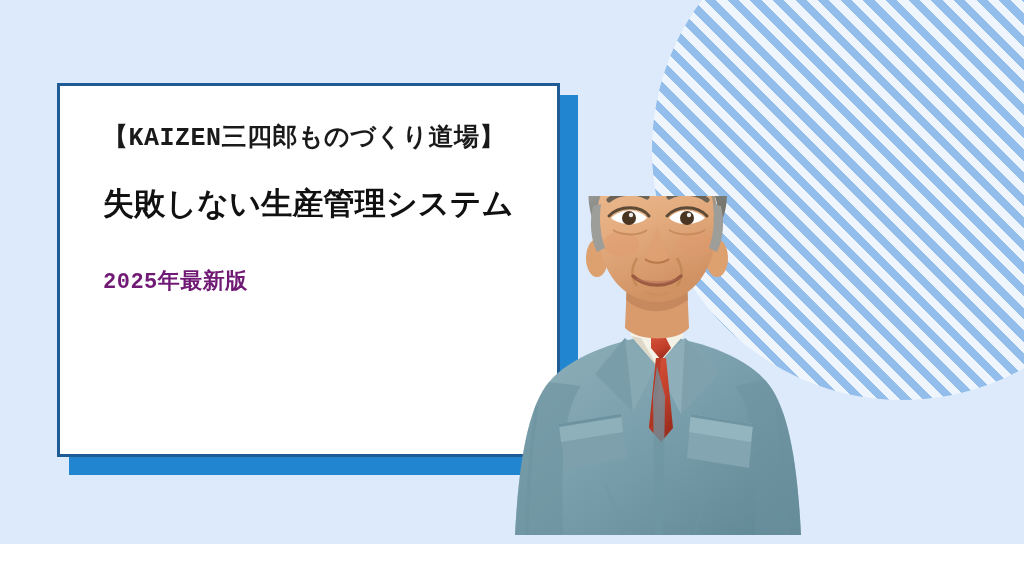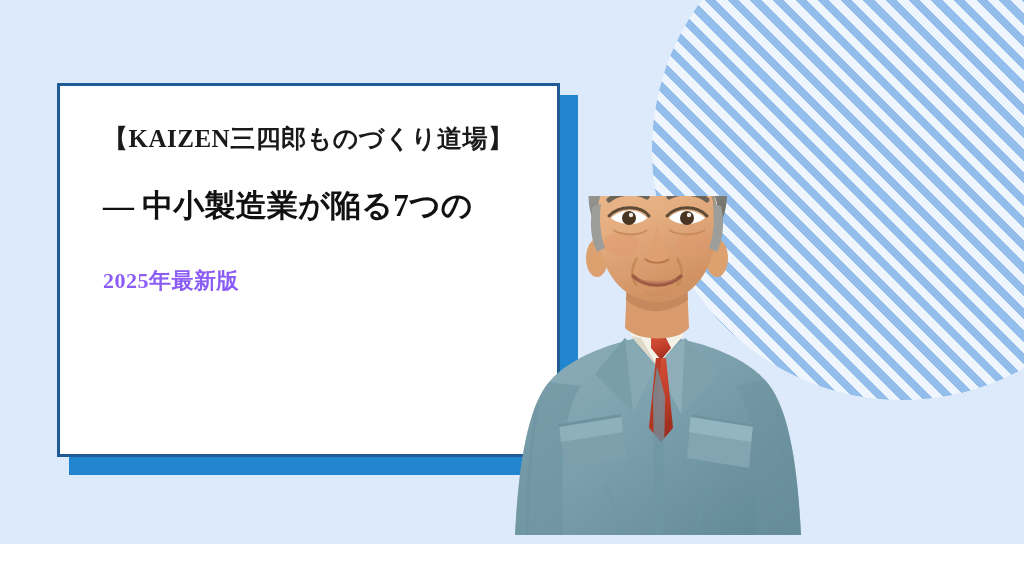--- a/index.html
+++ b/index.html
@@ -6,21 +6,21 @@
     margin: 0;
     padding: 0;
     background: #ffffff;
   }
   #canvas {
     position: relative;
     width: 1024px;
     height: 544px;
     overflow: hidden;
     background: #dceafb;
-    font-family: Liberation Serif, serif;
+    font-family: Liberation Mono, monospace;
   }
 
   
   #deco-circle {
     position: absolute;
     left: 652px;
     top: -100px;
     width: 500px;
     height: 500px;
     border-radius: 50%;
@@ -74,21 +74,21 @@
     font-weight: bold;
     color: #111111;
     line-height: 1.42;
     margin: 0;
     letter-spacing: 0.2px;
   }
   .maintitle .tline { display: block; white-space: nowrap; }
   .edition {
     font-size: 22px;
     font-weight: bold;
-    color: #8b5cf6;
+    color: #701a75;
     margin: 38px 0 8px 0;
     letter-spacing: 0.5px;
   }
 
   
   #person {
     position: absolute;
     left: 505px;
     top: 196px;
     width: 305px;
@@ -105,21 +105,21 @@
   <div id="deco-circle"></div>
 
   <div id="card-shadow"></div>
 
   <div id="card">
     <div id="card-inner">
 
       <p class="kicker">【KAIZEN三四郎ものづくり道場】</p>
 
       <h1 class="maintitle">
-        <span class="tline">― 中小製造業が陥る7つの</span>
+        <span class="tline">失敗しない生産管理システム</span>
       </h1>
 
       <p class="edition">2025年最新版</p>
     </div>
   </div>
 
   <div id="person">
     <svg width="305" height="340" viewBox="0 0 305 340" xmlns="http://www.w3.org/2000/svg">
       <defs>
         <linearGradient id="jacketG" x1="0" y1="0" x2="1" y2="1">

